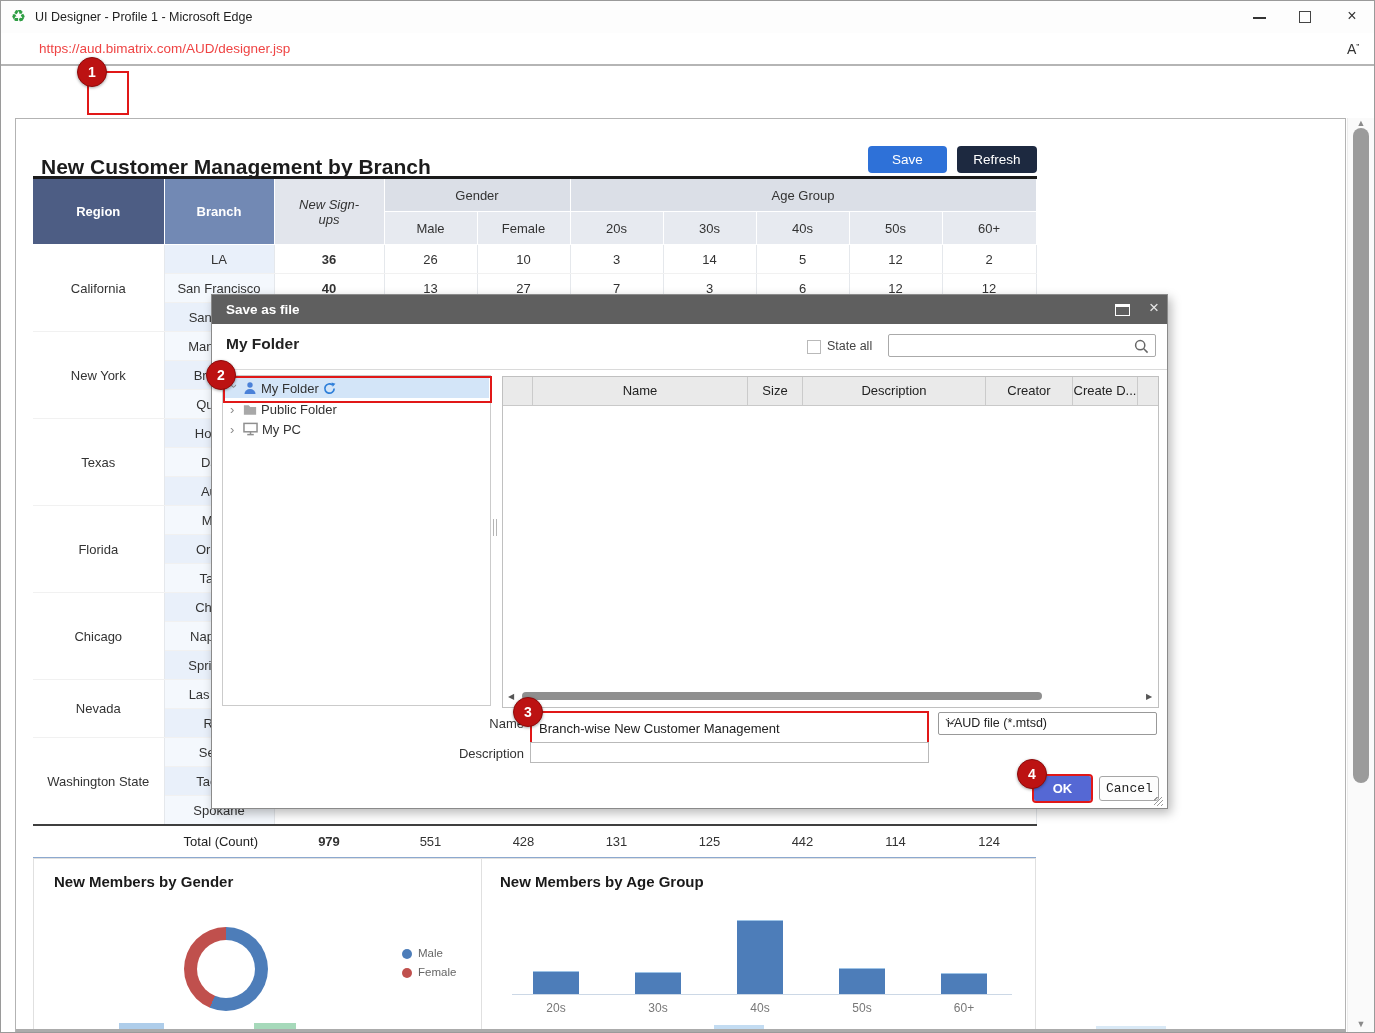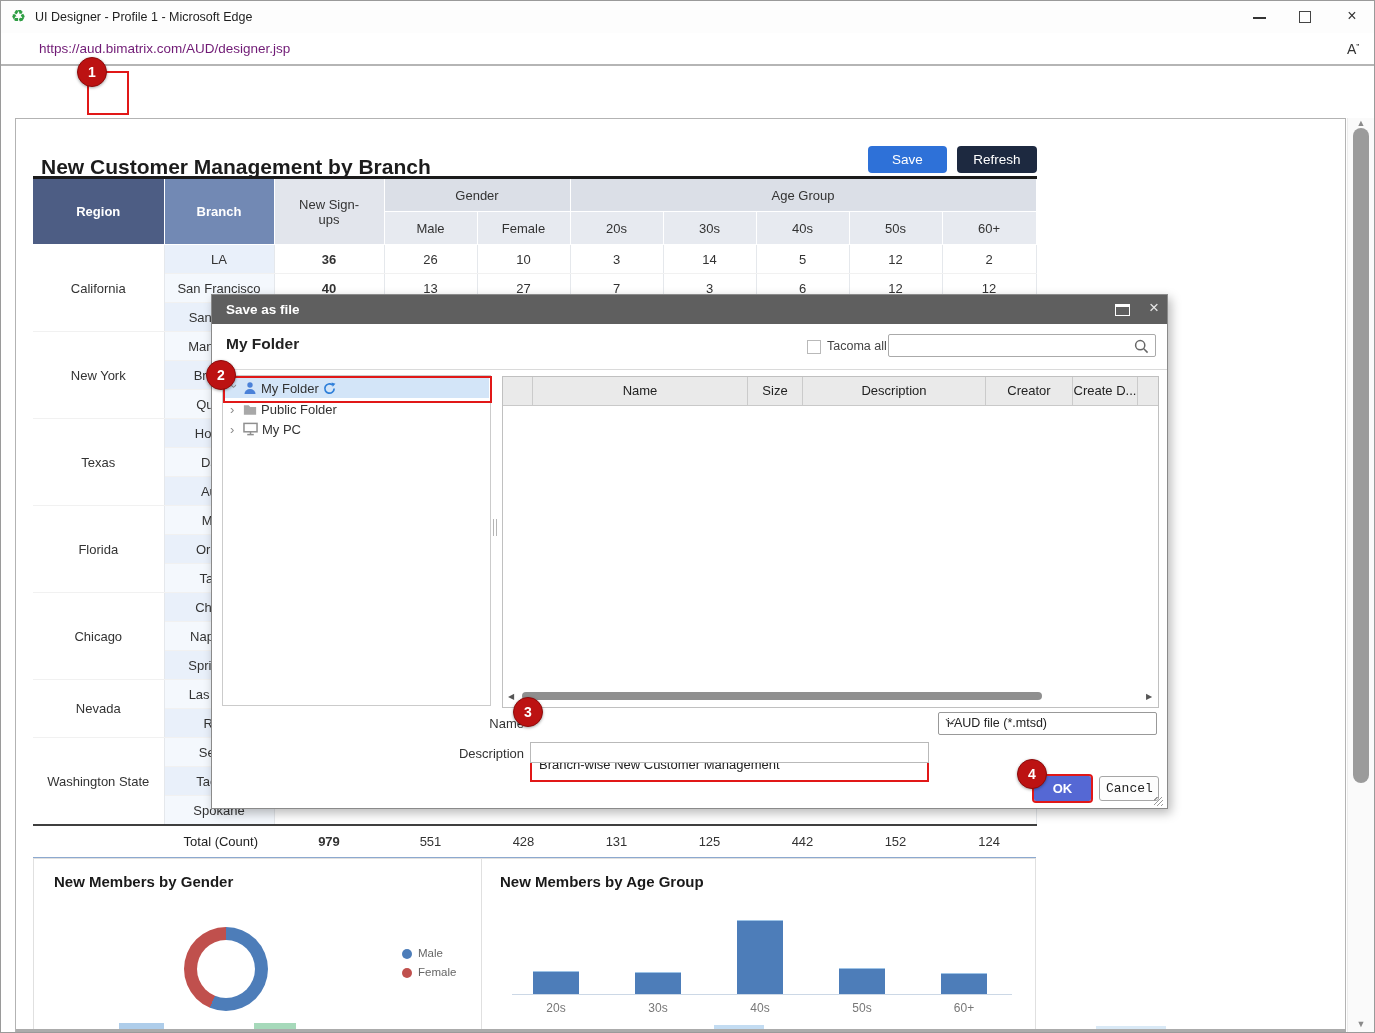--- a/index.html
+++ b/index.html
@@ -5,37 +5,37 @@
   html,body{margin:0;padding:0;background:#e8e8e8;font-family:"Liberation Sans","DejaVu Sans",sans-serif;}
   .window{position:relative;width:1375px;height:1033px;background:#fff;border:1px solid #9a9a9a;box-sizing:border-box;overflow:hidden;}
   .a{position:absolute;}
   
   .titlebar{position:absolute;left:0;top:0;right:0;height:32px;background:#fdfdfd;border-bottom:1px solid #e6e6e6;}
   .tb-logo{position:absolute;left:10px;top:6px;font-size:17px;color:#2f9e44;line-height:20px;}
   .tb-title{position:absolute;left:34px;top:9px;font-size:12.5px;color:#1f1f1f;}
   .winbtn{position:absolute;top:0;width:40px;height:31px;text-align:center;color:#333;}
   
   .urlbar{position:absolute;left:0;top:32px;right:0;height:31px;background:#fff;border-bottom:2px solid #b5b5b5;}
-  .url-text{position:absolute;left:38px;top:8px;font-size:13.5px;color:#701a75;}
+  .url-text{position:absolute;left:38px;top:8px;font-size:13.5px;color:#ef4444;}
   
   .toolbar{position:absolute;left:0;top:65px;right:0;height:52px;background:#fff;}
   .tool{position:absolute;top:73px;width:34px;height:34px;display:flex;align-items:center;justify-content:center;}
   .tsep{position:absolute;top:75px;width:1px;height:31px;background:#d9d9d9;}
   
   .frame{position:absolute;left:14px;top:117px;width:1331px;height:916px;border:1px solid #b3b3b3;border-bottom:none;background:#fff;box-sizing:border-box;}
   .page-title{position:absolute;left:40px;top:131px;font-size:21px;font-weight:bold;color:#1c1c1c;margin-top:23px;}
   .btn-save{position:absolute;left:867px;top:145px;width:79px;height:27px;background:#2e71d8;color:#fff;border:none;border-radius:4px;font-size:13.5px;font-family:inherit;}
   .btn-refresh{position:absolute;left:956px;top:145px;width:80px;height:27px;background:#1d2940;color:#fff;border:none;border-radius:4px;font-size:13.5px;font-family:inherit;}
   
   table.grid{position:absolute;left:32px;top:175px;width:1003px;border-collapse:collapse;table-layout:fixed;font-size:13px;border-top:3px solid #1b1b1b;}
   .grid th,.grid td{padding:0;}
   .grid thead th{height:32px;text-align:center;border-right:1px solid #fff;border-bottom:1px solid #fff;}
   th.h-region{background:#4d5d84;color:#ffffff;font-weight:bold;}
   th.h-branch{background:#7289b4;color:#fff;font-weight:bold;margin-left:27px;}
-  th.h-signups{background:#e2e5ec;color:#333;font-weight:normal;padding:0 18px;}
+  th.h-signups{background:#e2e5ec;color:#333;font-weight:normal;padding:0 18px;font-style:italic;}
   th.h-group{background:#dbdfe7;color:#333;font-weight:normal;}
   th.h-sub{background:#e7eaf0;color:#333;font-weight:normal;}
   .grid tbody td{height:28px;text-align:center;background:#fff;border-bottom:1px solid #f1f1f1;border-right:1px solid #e5e8ec;color:#333;}
   td.region{background:#cfe1f7;color:#3a72c4;border-bottom:2px solid #fff;border-right:1px solid #fff;}
   td.b{border-bottom:1px solid #fff;border-right:1px solid #fff;color:#666;}
   tr:nth-child(odd) td.b{background:#e9f0fa;}
   tr:nth-child(even) td.b{background:#f4f8fd;}
   td.su,tfoot td.su{color:#2e6fc2;font-weight:bold;}
   .grid tfoot td{height:31px;background:#fff;border-top:2px solid #3f3f3f;border-bottom:2px solid #8ca9cf;text-align:center;color:#333;}
   tfoot td.lbl{text-align:right;padding-right:16px;color:#222;}
@@ -370,21 +370,21 @@
     </tbody>
     <tfoot>
       <tr>
         <td class="lbl" colspan="2">Total (Count)</td>
         <td class="su">979</td>
         <td>551</td>
         <td>428</td>
         <td>131</td>
         <td>125</td>
         <td>442</td>
-        <td>152</td>
+        <td>114</td>
         <td>124</td>
       </tr>
     </tfoot>
   </table>
 
   <div class="charts">
     <div style="position:absolute;left:447px;top:0;width:1px;height:176px;background:#e0e0e0;"></div>
     <div class="chart-title" style="left:20px;top:14px;">New Members by Gender</div>
     <div class="chart-title" style="left:466px;top:14px;">New Members by Age Group</div>
     <div class="donut" style="background: conic-gradient(rgb(77, 125, 185) 0deg, rgb(77, 125, 185) 56.2819%, rgb(192, 80, 77) 56.2819%, rgb(192, 80, 77) 100%);"></div>
@@ -417,21 +417,21 @@
   <div class="sb-arrow" style="top:1018px;">▼</div>
 
   <div class="modal">
     <div class="m-title">
       <span class="m-title-text">Save as file</span>
       <div class="m-max"></div>
       <div class="m-close">×</div>
     </div>
     <div class="m-head">My Folder</div>
     <div class="m-check"></div>
-    <span class="m-checklbl">Tacoma all</span>
+    <span class="m-checklbl">State all</span>
     <div class="m-search">
       <svg class="a" style="right:6px;top:4px;" width="15" height="15" viewBox="0 0 15 15">
           <circle cx="6.2" cy="6.2" r="4.6" fill="none" stroke="#666" stroke-width="1.5"></circle>
           <line x1="9.8" y1="9.8" x2="13.6" y2="13.6" stroke="#666" stroke-width="1.5"></line>
         </svg>
     </div>
     <div class="m-div"></div>
 
     <div class="tree">
       <div class="trow" style="top:2px;background:#d3e5f8;">
@@ -475,21 +475,21 @@
         <div class="lcell" style="width:183px;">Description</div>
         <div class="lcell" style="width:87px;">Creator</div>
         <div class="lcell" style="width:65px;">Create D...</div>
       </div>
     </div>
     <span class="hs-arrow" style="left:296px;top:397px;">◀</span>
     <div class="hs-thumb"></div>
     <span class="hs-arrow" style="left:934px;top:397px;">▶</span>
 
     <div class="flabel" style="left:210px;top:421px;width:102px;">Name</div>
-    <input class="finput" style="left: 318px; top: 416px; width: 399px; height: 35px; border: 2px solid rgb(225, 24, 24); margin-top: 36px;" value="Branch-wise New Customer Management">
+    <input class="finput" style="left: 318px; top: 416px; width: 399px; height: 35px; border: 2px solid rgb(225, 24, 24);" value="Branch-wise New Customer Management">
     <div class="fselect">
       <span>i-AUD file (*.mtsd)</span>
       <span class="selchev"></span>
     </div>
     <div class="flabel" style="left:200px;top:451px;width:112px;">Description</div>
     <input class="finput" style="left: 318px; top: 447px; width: 399px; height: 21px; border: 1px solid rgb(185, 185, 185);" value="">
     <button class="btn-ok">OK</button>
     <button class="btn-cancel">Cancel</button>
     <div class="resize"></div>
   </div>

